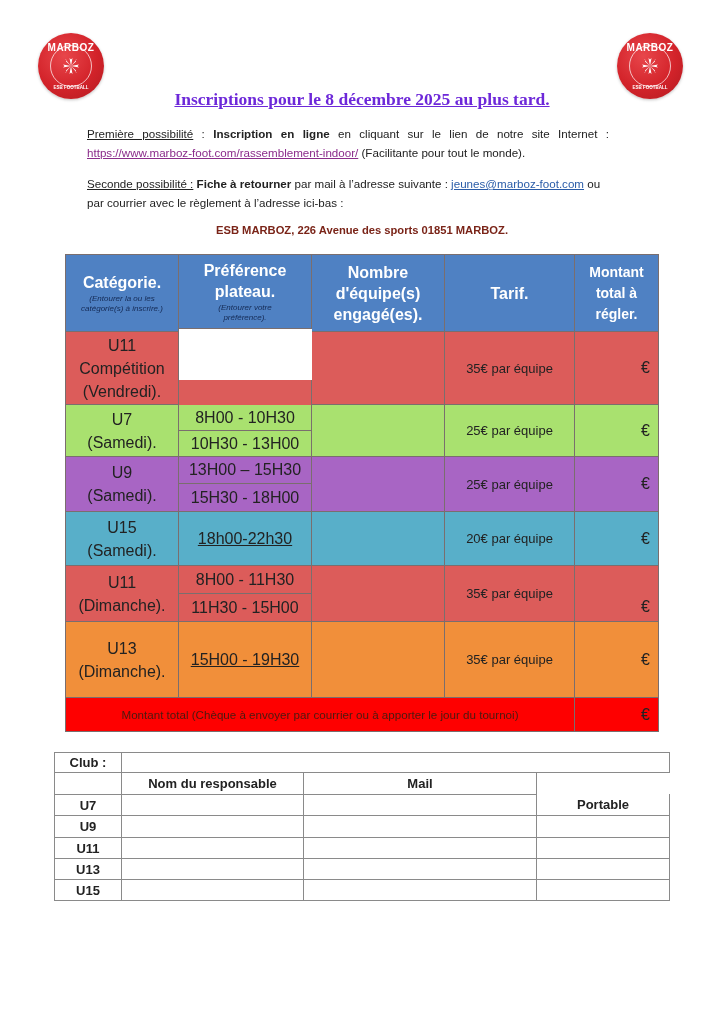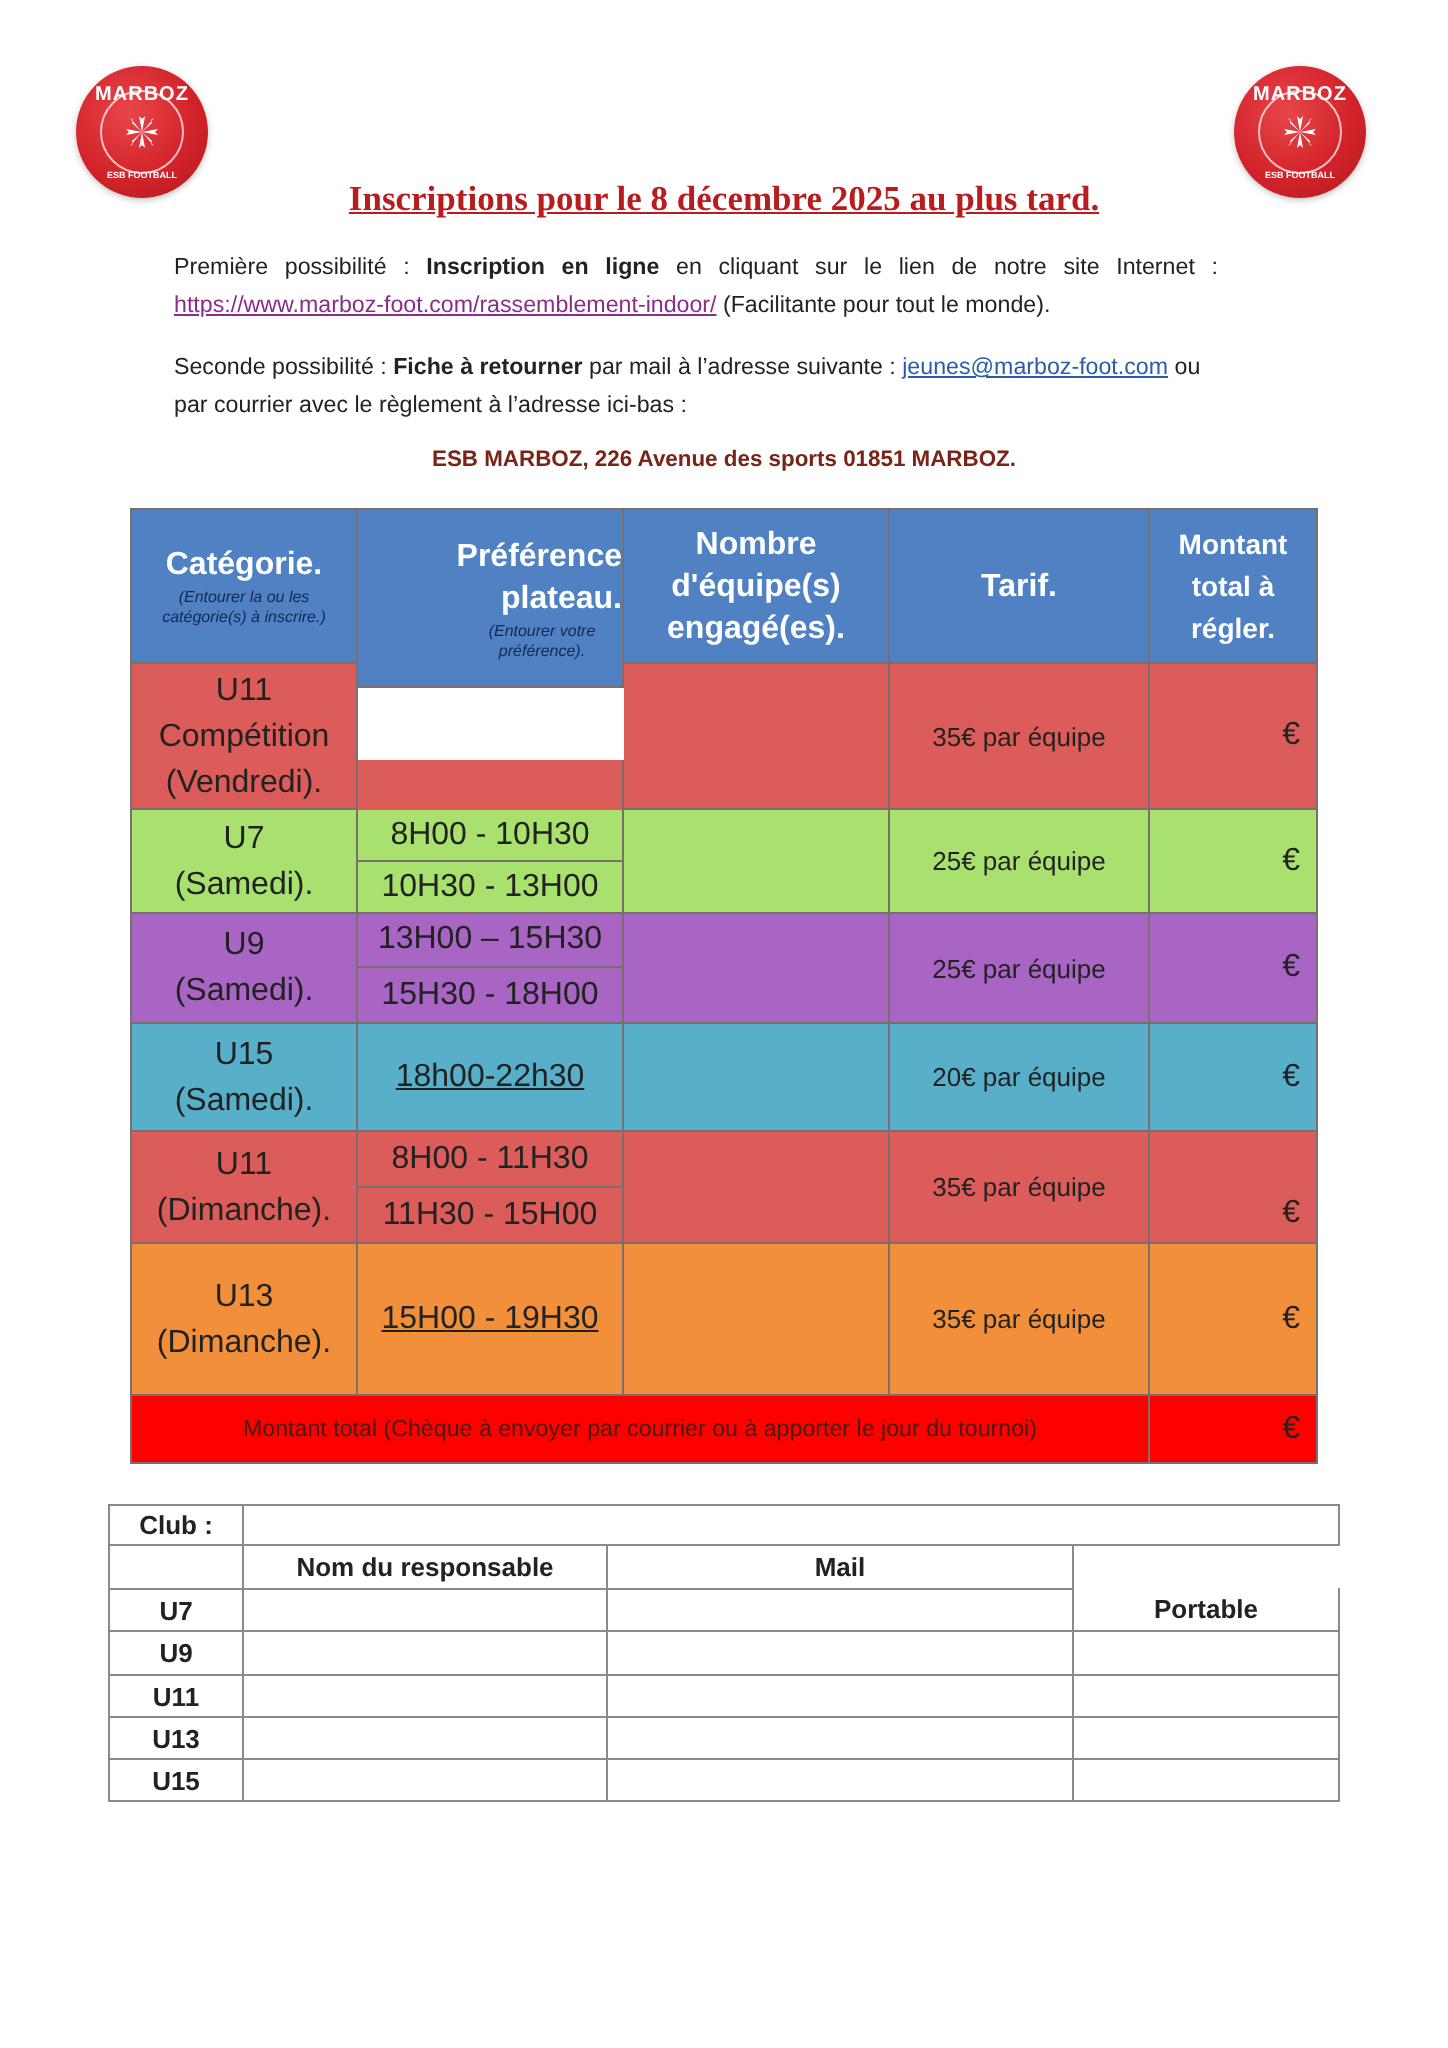--- a/index.html
+++ b/index.html
@@ -7,27 +7,27 @@
   .logo { position:absolute; width:66px; height:66px; border-radius:50%;
     background: radial-gradient(circle at 40% 35%, #e8464b 0%, #d3232a 55%, #b01a20 100%);
     box-shadow: 0 1px 3px rgba(0,0,0,0.25); }
   .logo .ring { position:absolute; left:12px; top:12px; width:42px; height:42px; border-radius:50%; border:1px solid rgba(255,255,255,0.7); box-sizing:border-box; }
   .logo .name { position:absolute; top:9px; left:0; width:100%; text-align:center; color:#fff; font-size:10px; font-weight:bold; letter-spacing:0.5px; font-family:"Liberation Sans", sans-serif; }
   .logo .sub { position:absolute; bottom:9px; left:0; width:100%; text-align:center; color:#fff; font-size:4.5px; font-weight:bold; font-family:"Liberation Sans", sans-serif; }
   .logo .cross { position:absolute; left:23px; top:23px; width:20px; height:20px; }
   .logo-left { left:38px; top:33px; }
   .logo-right { left:617px; top:33px; }
 
-  .title { position:absolute; top:89px; left:0; width:724px; text-align:center; color:#b91c1c; font-family:"Liberation Serif", serif; font-weight:bold; font-size:17.5px; }
+  .title { position:absolute; top:89px; left:0; width:724px; text-align:center; color:#6d28d9; font-family:"Liberation Serif", serif; font-weight:bold; font-size:17.5px; }
   .title span { text-decoration:underline; }
 
   .para { position:absolute; left:87px; width:522px; font-size:11.6px; line-height:19px; font-family:"Liberation Sans", sans-serif; color:#222; }
   .para1 { top:124px; text-align:justify; }
   .para2 { top:174px; }
-  .u { }
+  .u { text-decoration:underline; }
   .b { font-weight:bold; }
   .link-purple { color:#8b2c8b; text-decoration:underline; }
   .link-blue { color:#2a5ca8; text-decoration:underline; }
   .address { position:absolute; top:224px; left:0; width:724px; text-align:center; color:#7a2418; font-weight:bold; font-size:11.2px; }
 
   
   .tbl { position:absolute; left:65px; top:254px; width:594px; }
   .cell { position:absolute; box-sizing:border-box; border-right:1px solid #7a6e6e; border-bottom:1px solid #7a6e6e; display:flex; align-items:center; justify-content:center; text-align:center; }
   .hdr { background:#4f81c3; color:#ffffff; font-weight:bold; flex-direction:column; }
   .hdr .big { font-size:16px; line-height:21px; }
@@ -99,21 +99,21 @@
 </div>
 
 <div class="address">ESB MARBOZ, 226 Avenue des sports 01851 MARBOZ.</div>
 
 <div class="tbl">
 
   <div class="cell hdr" style="left:0;top:0;width:114px;height:78px;border-left:1px solid #7a6e6e;border-top:1px solid #7a6e6e;">
     <div class="big">Catégorie.</div>
     <div class="small" style="width:90px;">(Entourer la ou les catégorie(s) à inscrire.)</div>
   </div>
-  <div class="cell hdr" style="left:114px;top:0;width:133px;height:90px;border-top:1px solid #7a6e6e;align-items:flex-end;">
+  <div class="cell hdr" style="left:114px;top:0;width:133px;height:75px;border-top:1px solid #7a6e6e;">
     <div class="big">Préférence</div>
     <div class="big">plateau.</div>
     <div class="small" style="width:80px;">(Entourer votre préférence).</div>
   </div>
   <div class="cell hdr" style="left:247px;top:0;width:133px;height:78px;border-top:1px solid #7a6e6e;">
     <div class="big">Nombre</div>
     <div class="big">d'équipe(s)</div>
     <div class="big">engagé(es).</div>
   </div>
   <div class="cell hdr" style="left:380px;top:0;width:130px;height:78px;border-top:1px solid #7a6e6e;">

